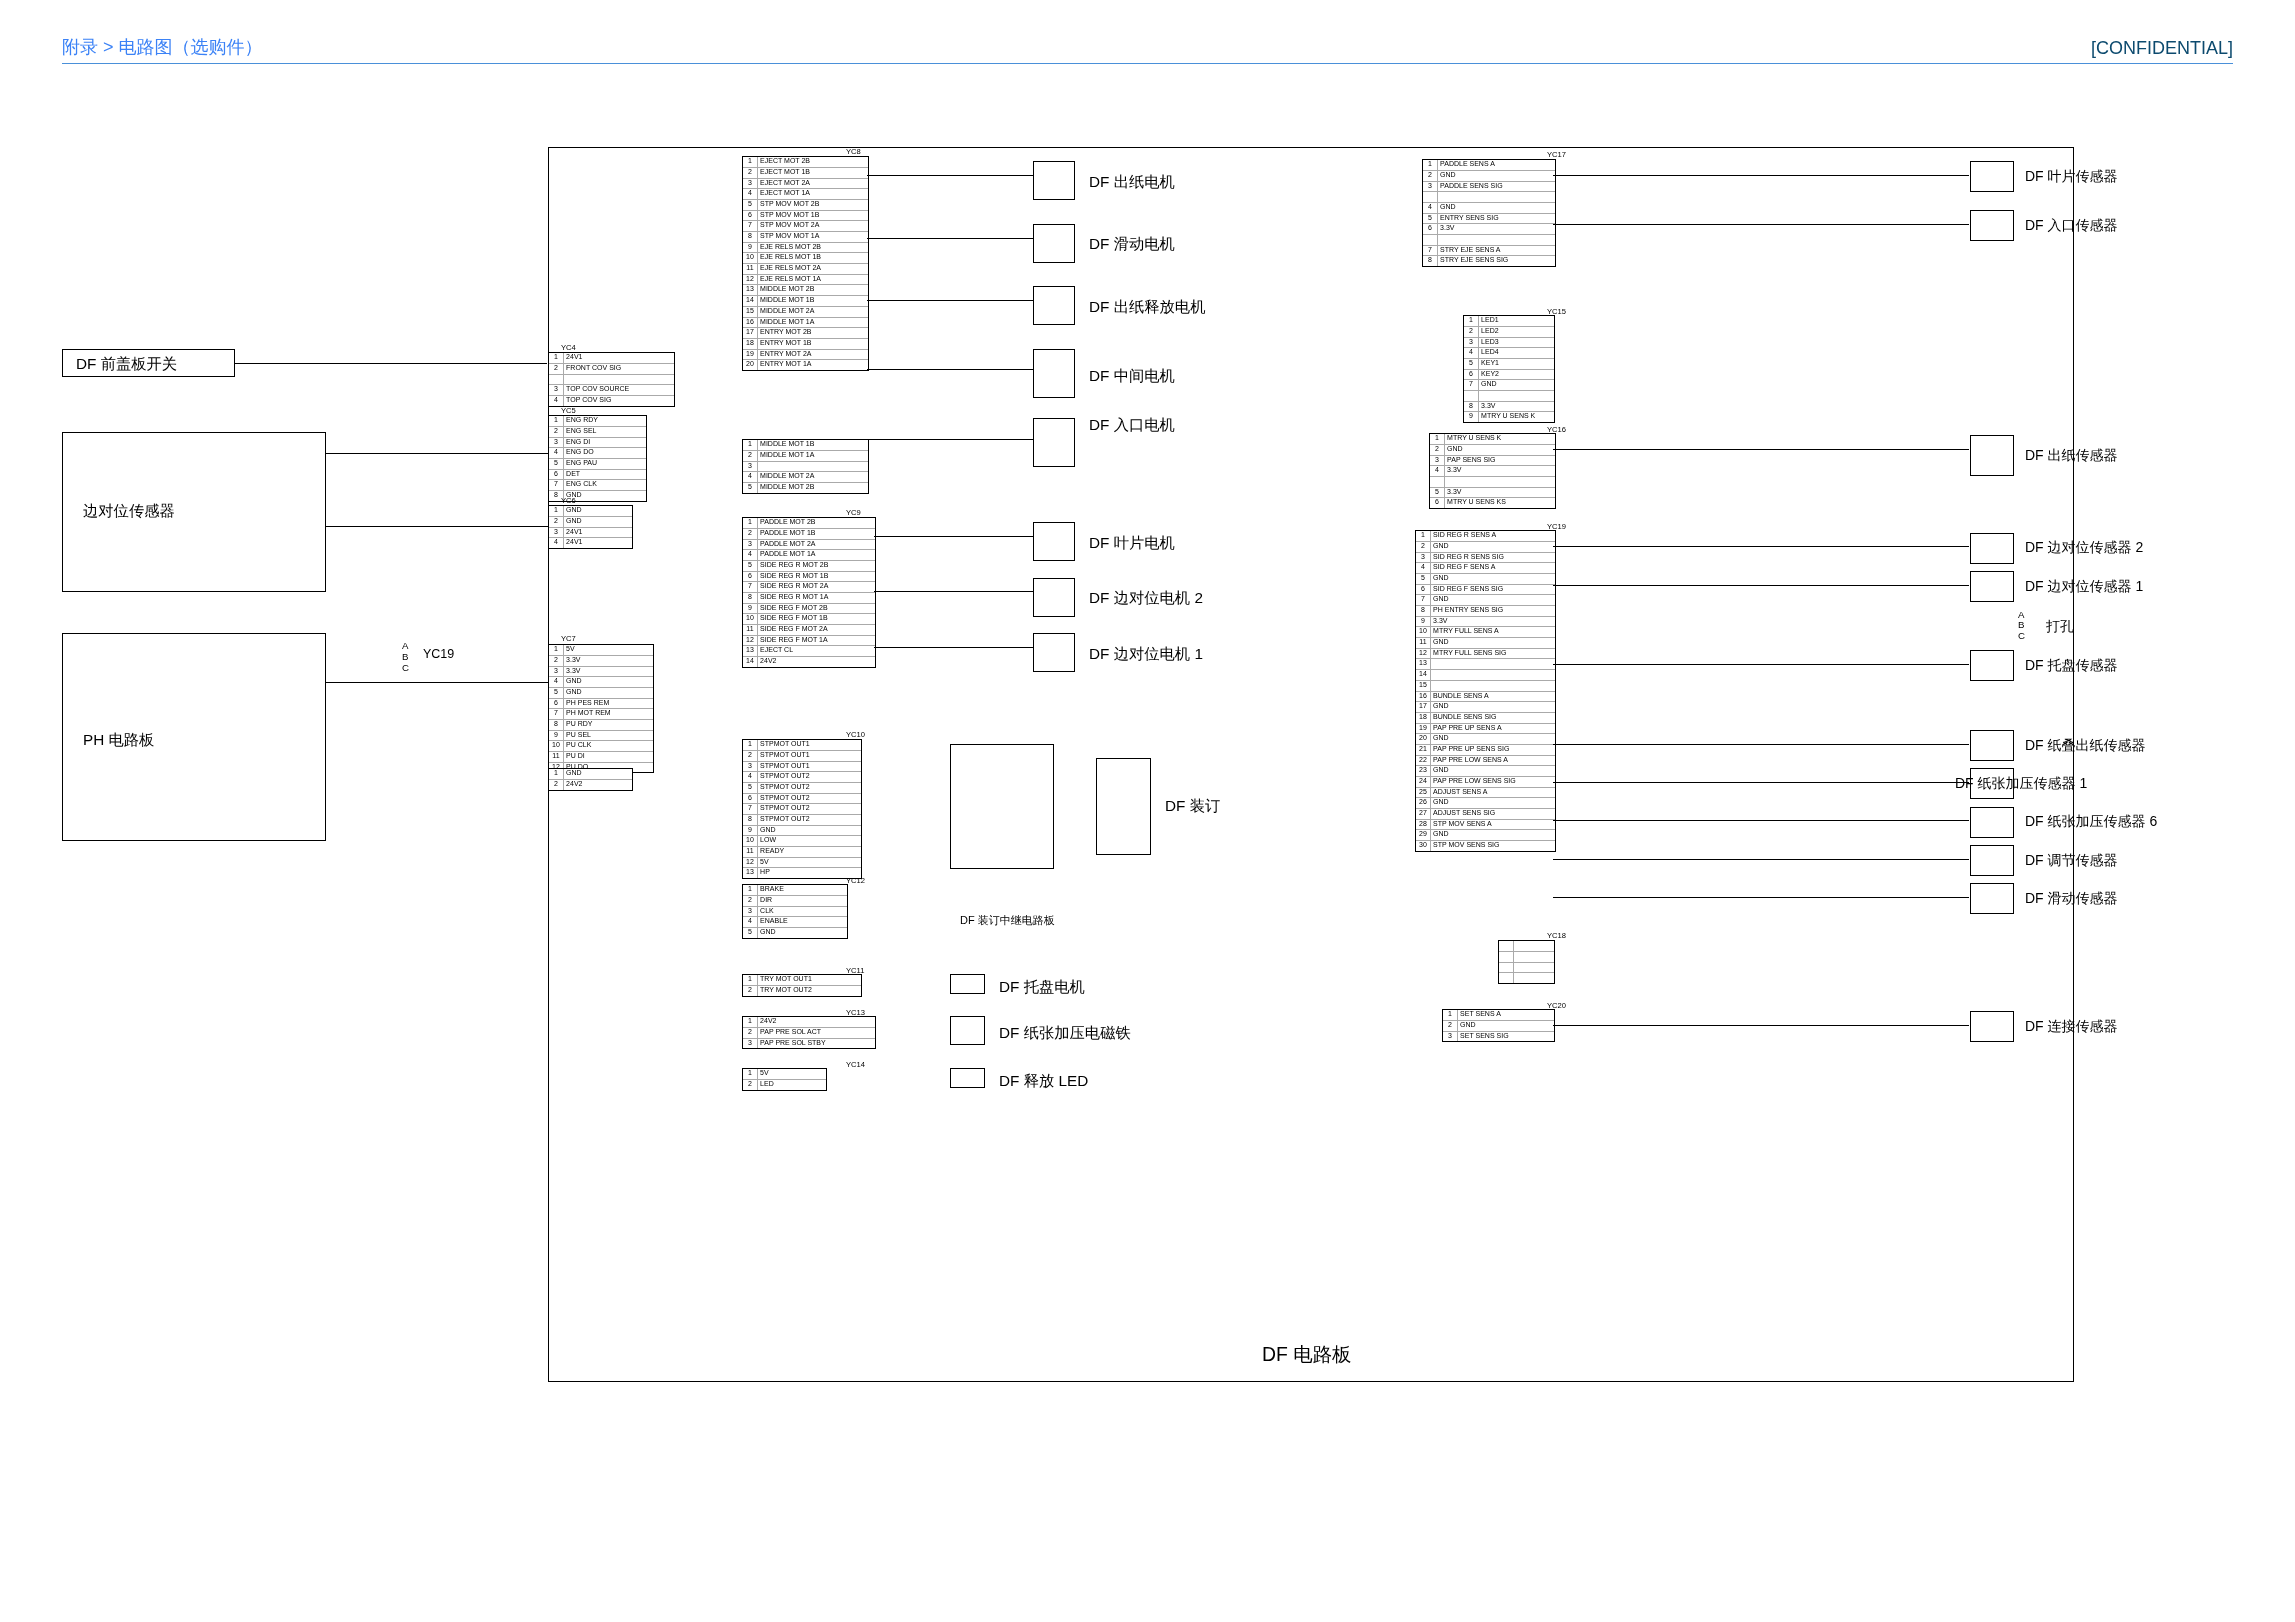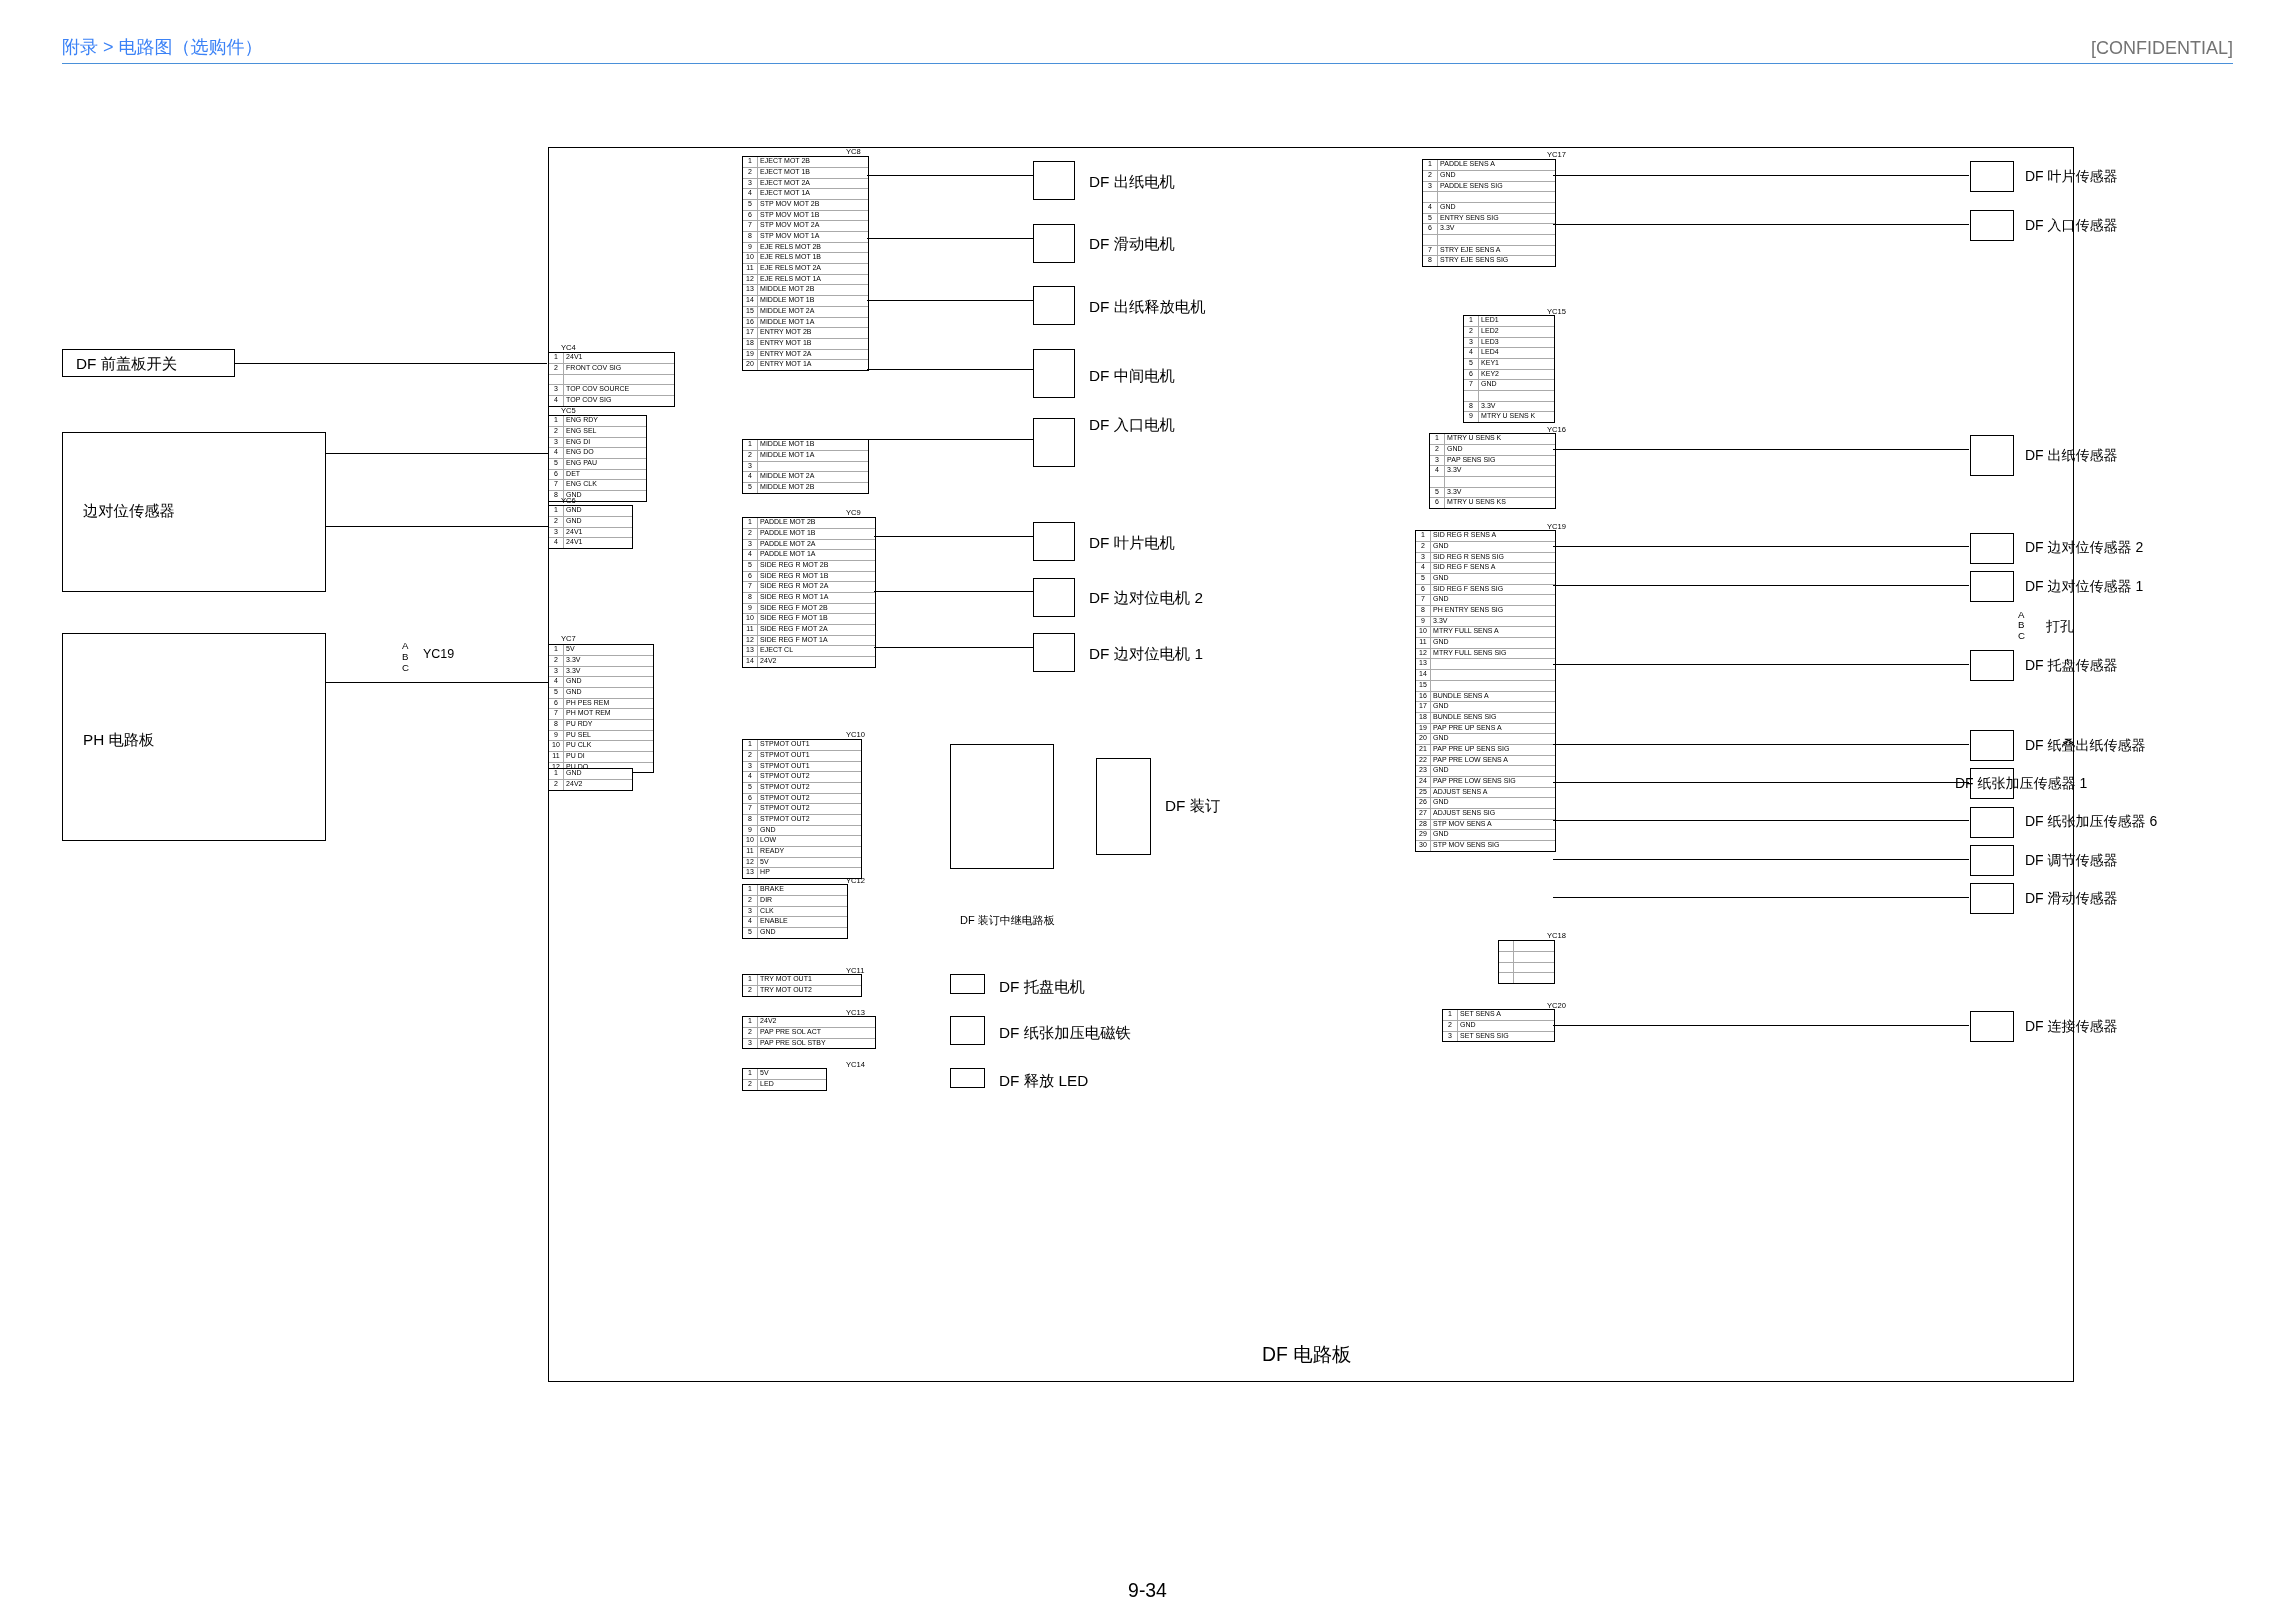--- a/index.html
+++ b/index.html
@@ -1,19 +1,19 @@
 <!DOCTYPE html>
 <html style="font-size:11px"><head>
 <meta charset="utf-8">
 <style>
   html,body{margin:0;padding:0;background:#fff;font-family:"Arial","Microsoft YaHei",sans-serif;color:#000}
   .page{position:relative;width:2295px;height:1623px;box-sizing:border-box;padding:35px 62px}
   .hdr{display:flex;justify-content:space-between;align-items:flex-end;border-bottom:1.4px solid #4a90d9;padding-bottom:4.2px;margin-bottom:28px}
   .hdr-left{font-size:18px;color:#3b82f6}
-  .hdr-right{font-size:18px;color:#737373}
+  .hdr-right{font-size:18px;color:#0c4a6e}
   .title{font-size:21px;font-weight:bold;margin:14px 0 21px 0}
   .diagram{position:relative;width:2151px;height:1387px}
   .block{position:absolute;border:0.7px solid #000;background:#fff;box-sizing:border-box}
   .block-lbl{position:absolute;font-size:15.3px;white-space:nowrap}
   .lbl{position:absolute;font-size:15.3px;white-space:nowrap}
   .sm{font-size:7.6px}
   .wire{position:absolute;background:#000}
   .wh{height:0.7px}
   .yc{position:absolute;font-size:7.6px}
   .footer{position:absolute;bottom:21px;left:0;right:0;text-align:center;font-size:19.4px}
@@ -855,15 +855,14 @@
     <div class="wire wh" style="left:1491px;top:572px;width:416px"></div>
     <div class="wire wh" style="left:1491px;top:652px;width:416px"></div>
     <div class="wire wh" style="left:1491px;top:690px;width:416px"></div>
     <div class="wire wh" style="left:1491px;top:728px;width:416px"></div>
     <div class="wire wh" style="left:1491px;top:767px;width:416px"></div>
     <div class="wire wh" style="left:1491px;top:805px;width:416px"></div>
     <div class="wire wh" style="left:1491px;top:933px;width:416px"></div>
 
   </div>
 
-  <div class="footer">9-34</div>
 </div>
 
 
 </body></html>

